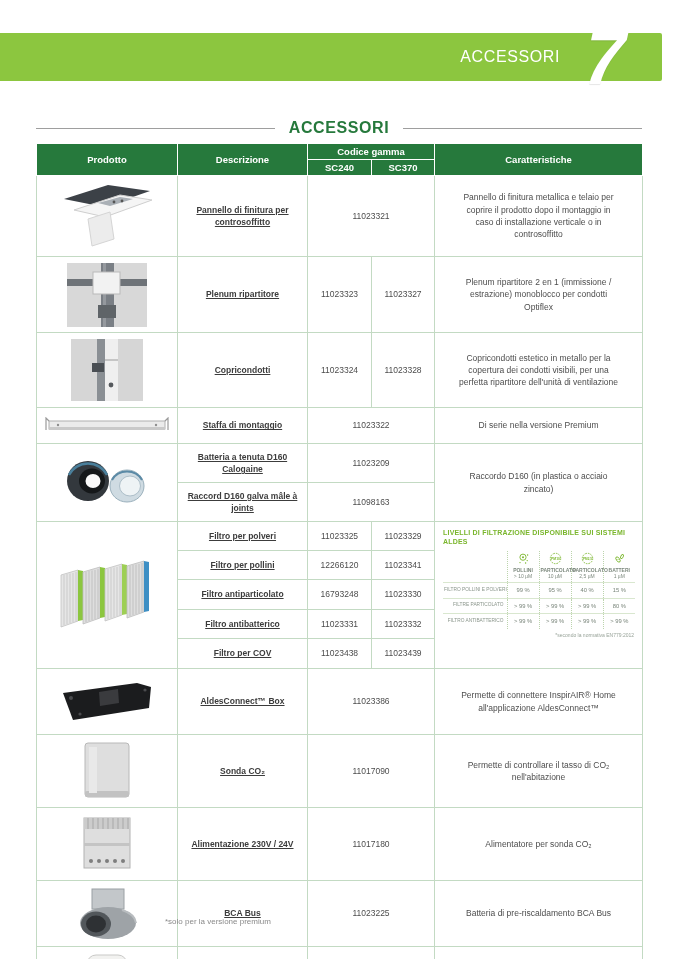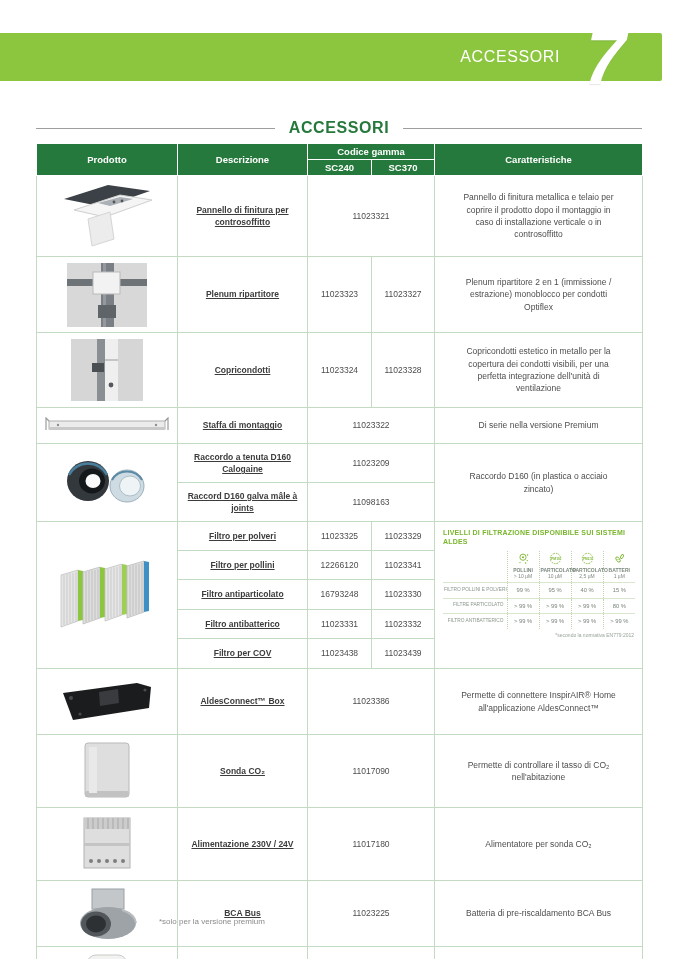--- a/index.html
+++ b/index.html
@@ -49,21 +49,21 @@
   .filt-tbl td.f-row-lab { text-align:right; font-size:4.8px; color:#8B968C;
     padding-right:3px; border-top:1px solid #D9E7CF; vertical-align:middle;
     white-space:nowrap; overflow:visible; }
   .filt-tbl td.f-val { border-left:1px dotted #BCD4AD; border-top:1px solid #D9E7CF;
     font-size:5.8px; color:#79857A; vertical-align:middle; padding:3px 1px; }
   .f-ico svg { display:block; margin:0 auto 2px auto; }
   .f-lab { font-weight:bold; font-size:5px; color:#7D897E; line-height:1.25; }
   .f-size { font-size:5px; color:#7D897E; line-height:1.25; }
   .filt-foot { text-align:right; font-size:5px; color:#98A399; margin-top:3px; }
   
-  .page-footnote { position:absolute; left:159px; top:917px; font-size:8px; color:#8a8a8a; }
+  .page-footnote { position:absolute; left:165px; top:917px; font-size:8px; color:#8a8a8a; }
 </style>
 </head>
 <body>
 
 <div class="banner">
   <div class="banner-title">ACCESSORI</div>
   <div class="banner-number">7</div>
 </div>
 
 <div class="section-row">
@@ -134,21 +134,21 @@
           <rect x="26" y="0" width="8" height="62" fill="#8a8f94"></rect>
           <rect x="34" y="0" width="13" height="62" fill="#efefef"></rect>
           <rect x="21" y="24" width="12" height="9" fill="#4a4f54"></rect>
           <rect x="34" y="20" width="13" height="2" fill="#c5c5c5"></rect>
           <circle cx="40" cy="46" r="2.4" fill="#55595d"></circle>
         </svg>
       </td>
       <td class="cn" style="height:68px">Copricondotti</td>
       <td>11023324</td>
       <td>11023328</td>
-      <td class="ch">Copricondotti estetico in metallo per la copertura dei condotti visibili, per una perfetta integrazione dell'unità di ventilazione</td>
+      <td class="ch">Copricondotti estetico in metallo per la copertura dei condotti visibili, per una perfetta ripartitore dell'unità di ventilazione</td>
     </tr>
 
     <tr>
       <td class="ci">
         <svg width="126" height="18" viewBox="0 0 126 18">
           <rect x="5" y="4" width="116" height="8" fill="#ebebeb" stroke="#b0b0b0" stroke-width="1"></rect>
           <rect x="5" y="10" width="116" height="3" fill="#c9c9c9"></rect>
           <path d="M5,4 L2,1 L2,13" fill="none" stroke="#9a9a9a" stroke-width="1.2"></path>
           <path d="M121,4 L124,1 L124,13" fill="none" stroke="#9a9a9a" stroke-width="1.2"></path>
           <circle cx="14" cy="8" r="1.2" fill="#8e8e8e"></circle>
@@ -165,21 +165,21 @@
         <svg width="90" height="48" viewBox="0 0 90 48">
           <ellipse cx="26" cy="22" rx="21" ry="20" fill="#33383d"></ellipse>
           <path d="M7,16 A21,20 0 0 1 45,16" fill="none" stroke="#4a7f9b" stroke-width="2.4"></path>
           <ellipse cx="30" cy="22" rx="13" ry="12.5" fill="#15181a"></ellipse>
           <ellipse cx="31" cy="22" rx="7.5" ry="7" fill="#fafafa"></ellipse>
           <ellipse cx="65" cy="27" rx="17" ry="16" fill="#cfdbe2" stroke="#9ab0bc" stroke-width="1"></ellipse>
           <path d="M50,21 A17,16 0 0 1 80,21" fill="none" stroke="#5b8aa6" stroke-width="2"></path>
           <ellipse cx="68" cy="27" rx="10.5" ry="10" fill="#eef3f5" stroke="#aebfc9" stroke-width="1"></ellipse>
         </svg>
       </td>
-      <td class="cn" style="height:32px">Raccordo a tenuta D160 Calogaine</td>
+      <td class="cn" style="height:32px">Batteria a tenuta D160 Calogaine</td>
       <td colspan="2">11023209</td>
       <td class="ch" rowspan="2">Raccordo D160 (in plastica o acciaio zincato)</td>
     </tr>
     <tr>
       <td class="cn" style="height:32px">Raccord D160 galva mâle à joints</td>
       <td colspan="2">11098163</td>
     </tr>
 
     <tr>
       <td class="ci" rowspan="5">

